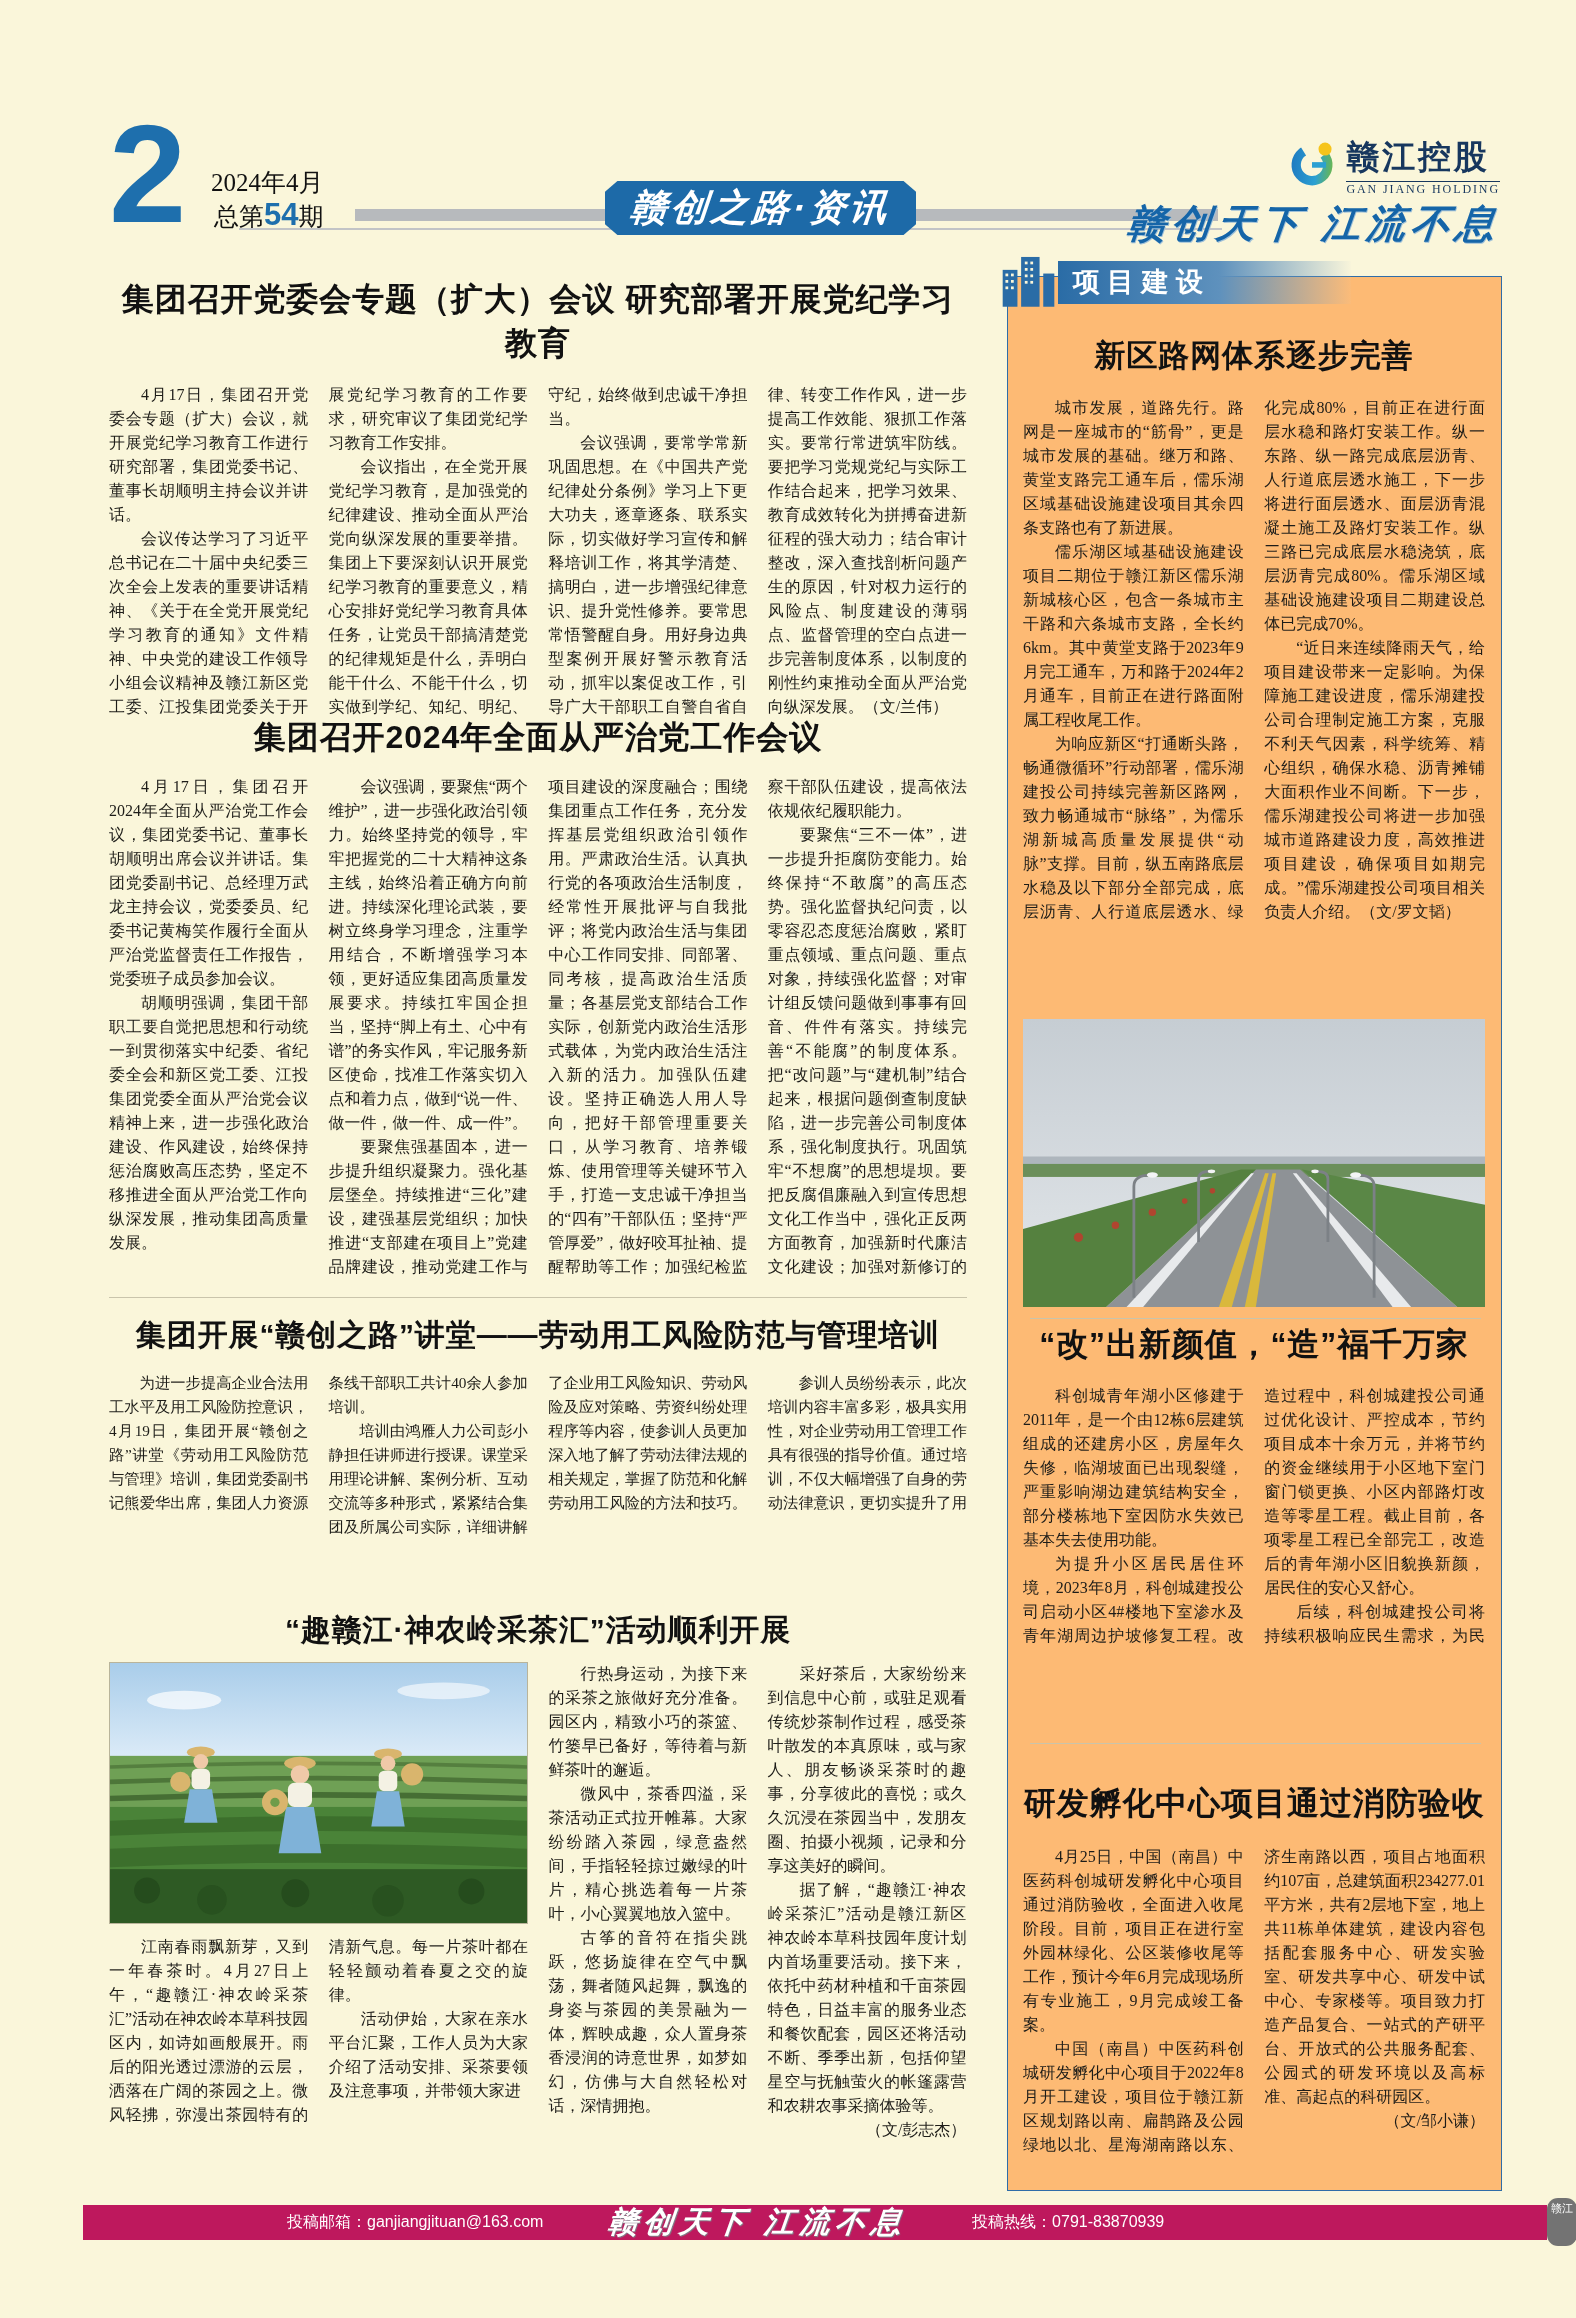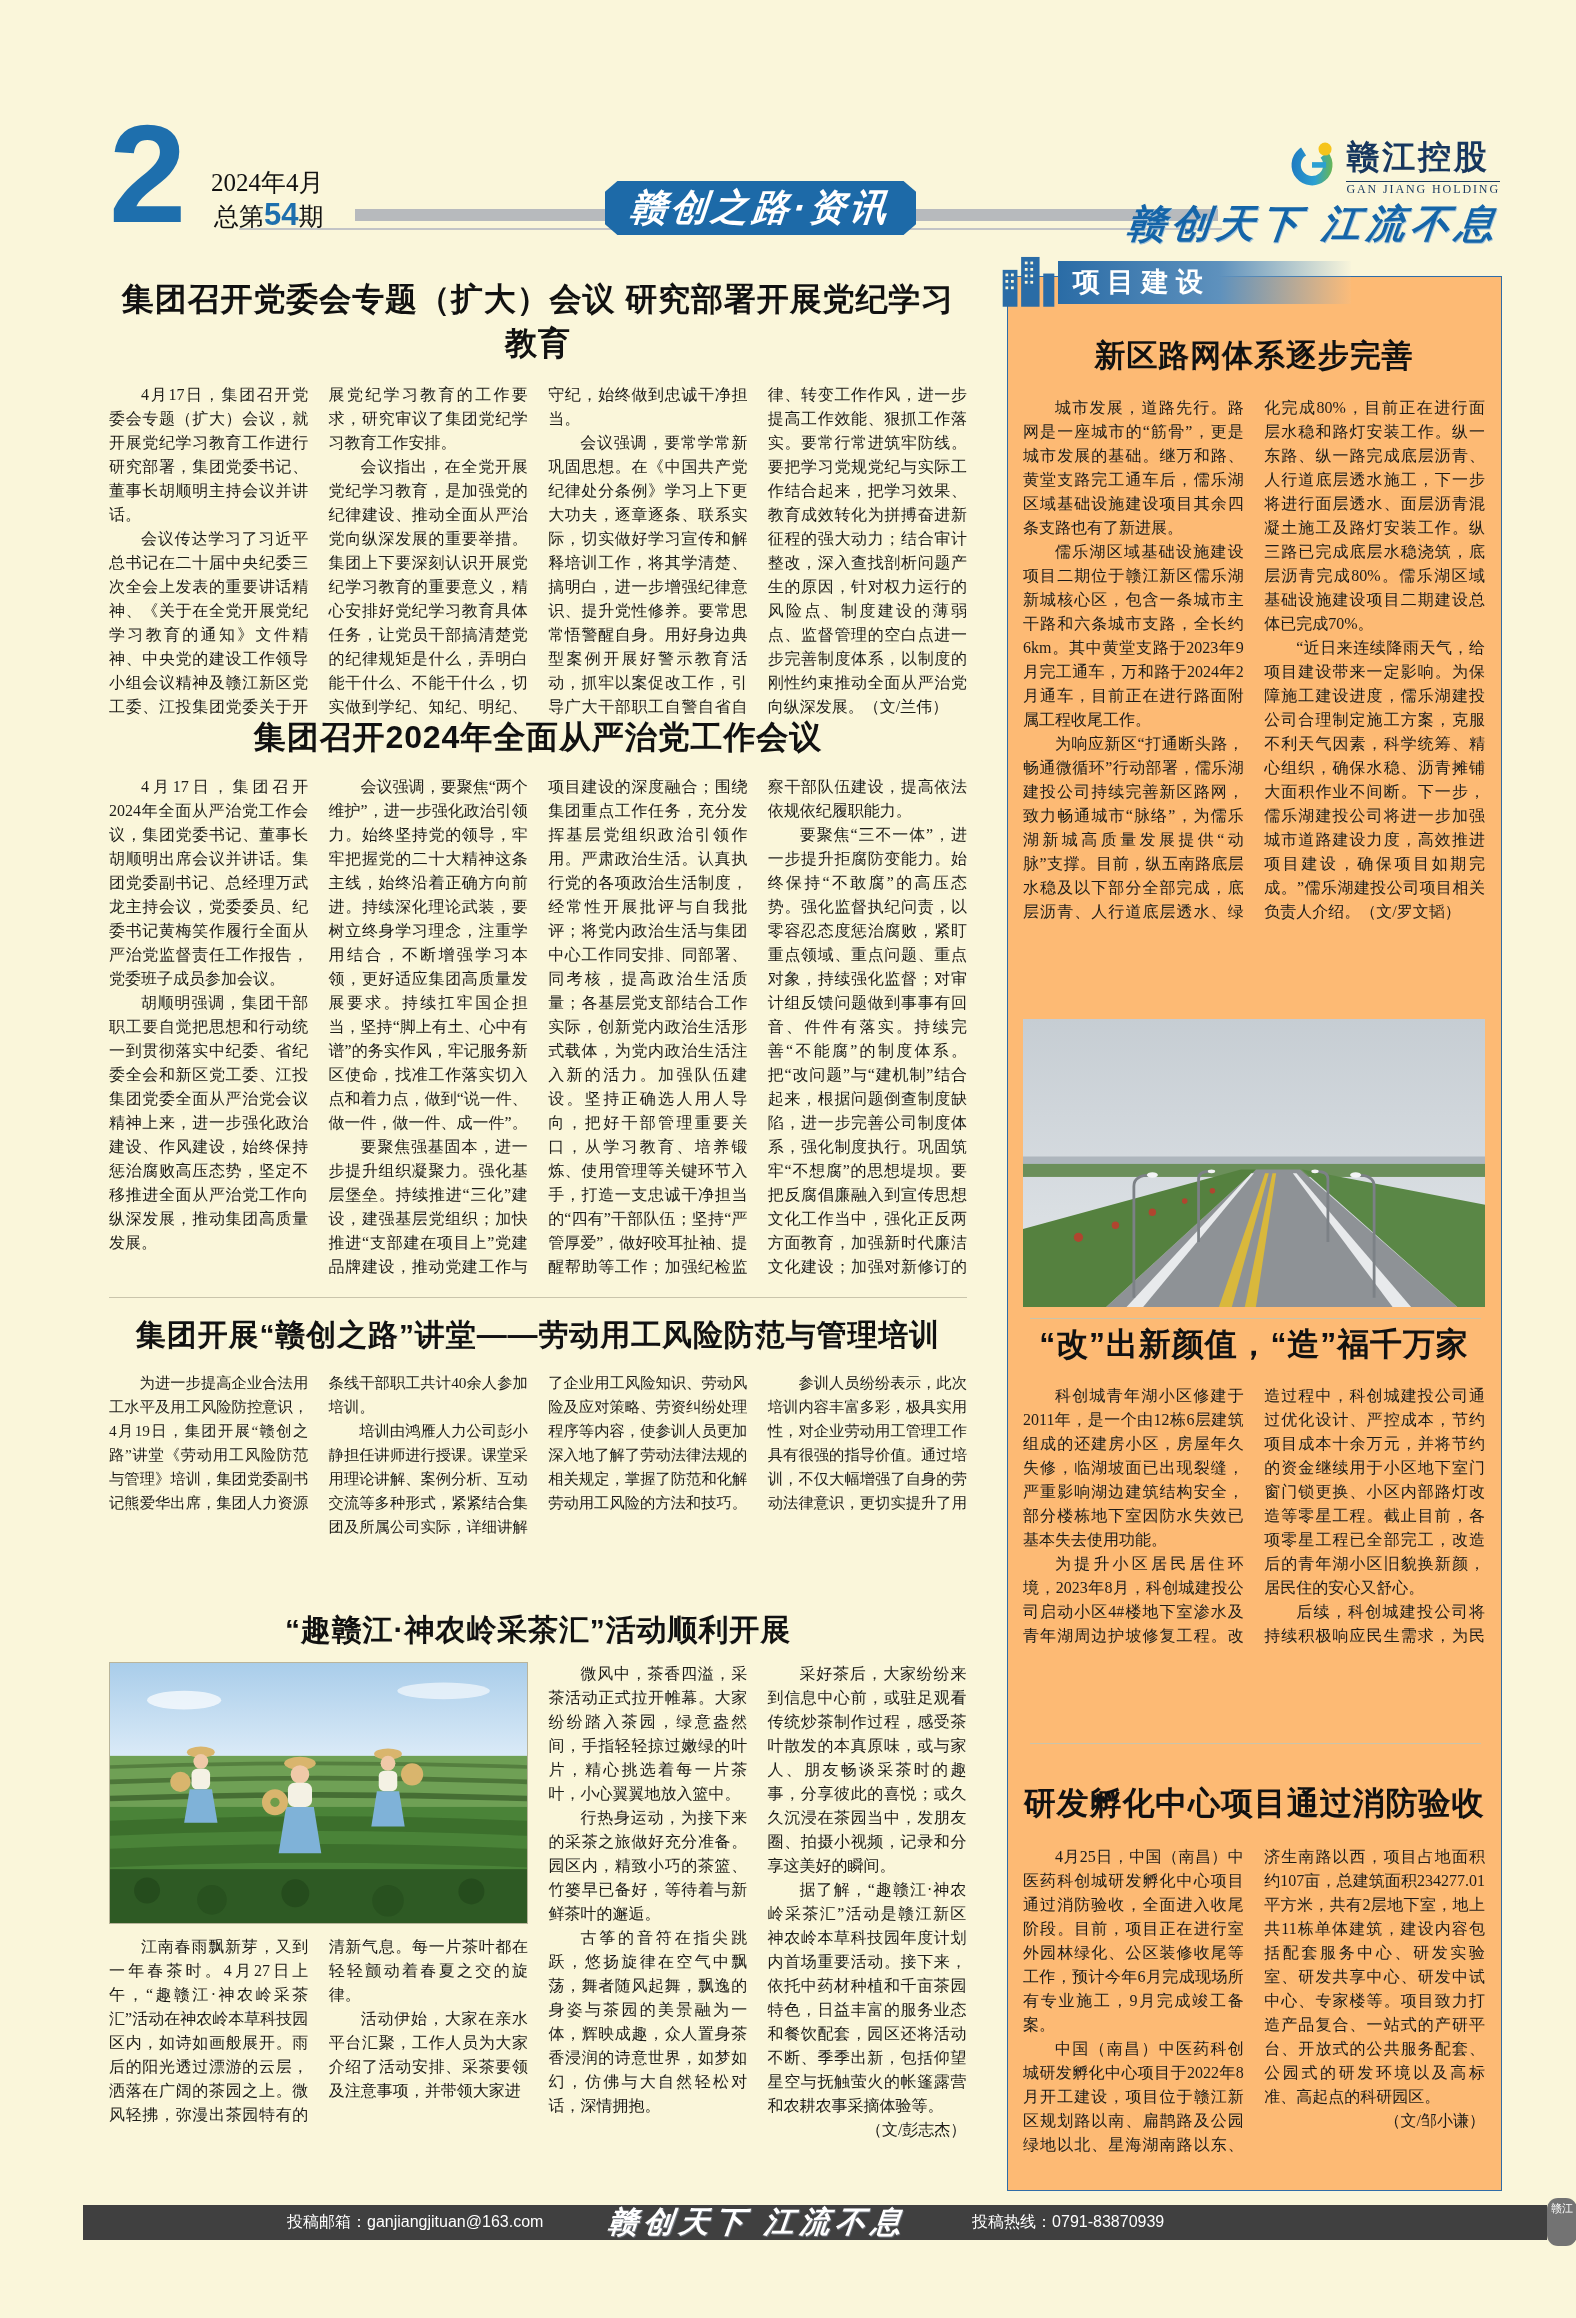--- a/index.html
+++ b/index.html
@@ -60,21 +60,21 @@
   .badge-strip span{color:#fff;font-size:27px;font-weight:bold;letter-spacing:7.4px;
          font-family:"Liberation Sans","DejaVu Sans",sans-serif;}
   .p-art{position:absolute;left:15px;width:462px;}
   .p-body{column-count:2;column-gap:20.4px;font-size:16px;line-height:24px;text-align:justify;overflow:hidden;}
   .p-body p{margin:0;text-indent:2em;}
   .p-body p.byline{text-align:right;text-indent:0;}
   .road-photo{position:absolute;left:15px;top:742px;width:462px;height:288px;}
   .p-rule{position:absolute;left:22px;width:451px;height:0.9px;background:#c9c4ab;}
 
   
-  .footer{position:absolute;left:83px;top:2205px;width:1464px;height:35px;background:#404040;
+  .footer{position:absolute;left:83px;top:2205px;width:1464px;height:35px;background:#be185d;
           display:flex;align-items:center;color:#fff;}
   .footer .mail{margin-left:204px;font-size:16px;font-family:"Liberation Sans","DejaVu Sans",sans-serif;}
   .footer .slog{margin-left:65px;font-size:30px;font-weight:bold;font-style:italic;letter-spacing:5.6px;
           font-family:"Liberation Sans","DejaVu Sans",sans-serif;transform:skewX(-6deg);text-shadow:0.9px 0.9px 0.9px #7d828a;}
   .footer .hot{margin-left:65px;font-size:16px;font-family:"Liberation Sans","DejaVu Sans",sans-serif;}
   .seal{position:absolute;right:0;top:2198px;width:30px;height:48px;background:#737373;color:#fff;
         font-size:11px;text-align:center;line-height:13px;padding-top:3.7px;box-sizing:border-box;border-radius:11px;}
 </style>
 </head>
 <body>
@@ -202,22 +202,22 @@
           </g>
         </svg>
       </div>
       <div id="a4-left-body" class="art-body">
           <p>江南春雨飘新芽，又到一年春茶时。4月27日上午，“趣赣江·神农岭采茶汇”活动在神农岭本草科技园区内，如诗如画般展开。雨后的阳光透过漂游的云层，洒落在广阔的茶园之上。微风轻拂，弥漫出茶园特有的清新气息。每一片茶叶都在轻轻颤动着春夏之交的旋律。</p>
           <p>活动伊始，大家在亲水平台汇聚，工作人员为大家介绍了活动安排、采茶要领及注意事项，并带领大家进</p>
         </div>
     </div>
     <div class="a4-right">
       <div id="a4-right-body" class="art-body">
+          <p>行热身运动，为接下来的采茶之旅做好充分准备。园区内，精致小巧的茶篮、竹篓早已备好，等待着与新鲜茶叶的邂逅。</p>
           <p>微风中，茶香四溢，采茶活动正式拉开帷幕。大家纷纷踏入茶园，绿意盎然间，手指轻轻掠过嫩绿的叶片，精心挑选着每一片茶叶，小心翼翼地放入篮中。</p>
-          <p>行热身运动，为接下来的采茶之旅做好充分准备。园区内，精致小巧的茶篮、竹篓早已备好，等待着与新鲜茶叶的邂逅。</p>
           <p>古筝的音符在指尖跳跃，悠扬旋律在空气中飘荡，舞者随风起舞，飘逸的身姿与茶园的美景融为一体，辉映成趣，众人置身茶香浸润的诗意世界，如梦如幻，仿佛与大自然轻松对话，深情拥抱。</p>
           <p>采好茶后，大家纷纷来到信息中心前，或驻足观看传统炒茶制作过程，感受茶叶散发的本真原味，或与家人、朋友畅谈采茶时的趣事，分享彼此的喜悦；或久久沉浸在茶园当中，发朋友圈、拍摄小视频，记录和分享这美好的瞬间。</p>
           <p>据了解，“趣赣江·神农岭采茶汇”活动是赣江新区神农岭本草科技园年度计划内首场重要活动。接下来，依托中药材种植和千亩茶园特色，日益丰富的服务业态和餐饮配套，园区还将活动不断、季季出新，包括仰望星空与抚触萤火的帐篷露营和农耕农事采摘体验等。</p>
           <p class="byline">（文/彭志杰）</p>
         </div>
     </div>
   </div>
 
   <aside class="panel">
     <div class="badge">

